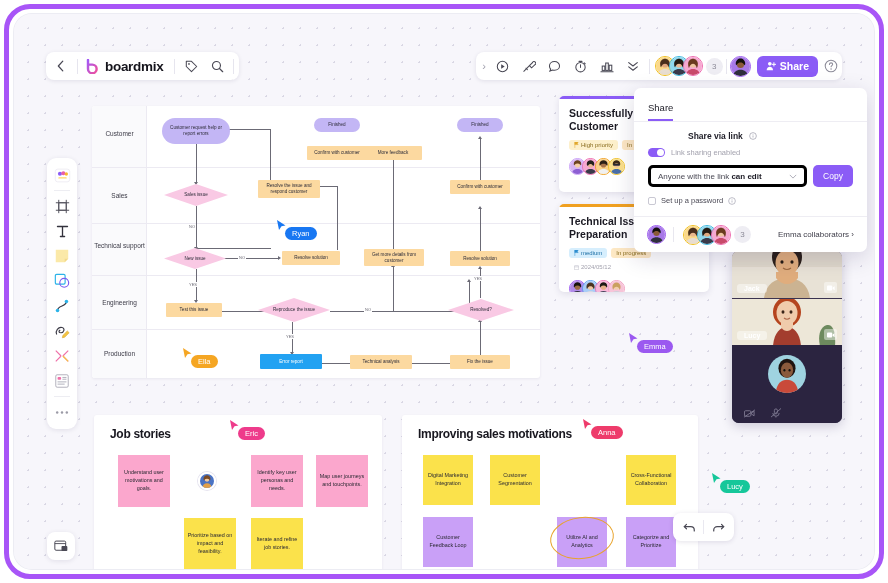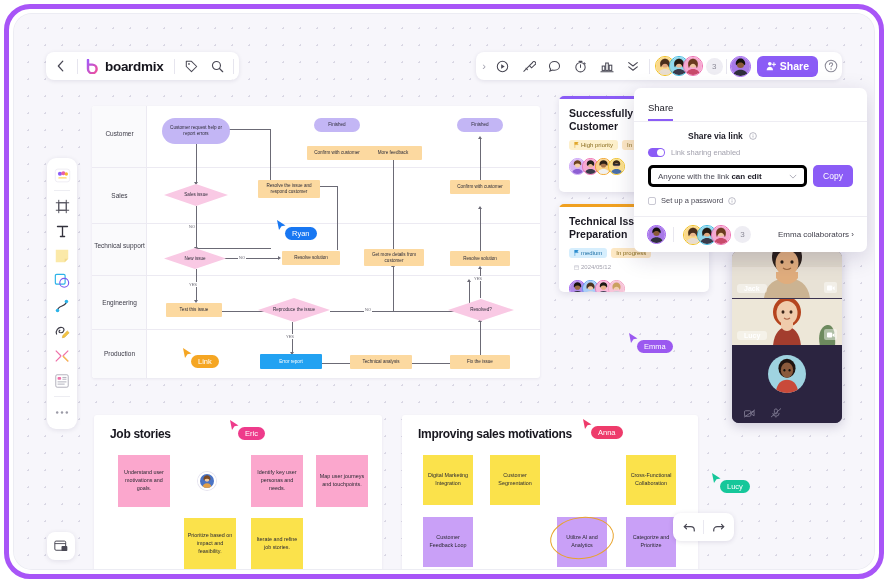--- a/index.html
+++ b/index.html
@@ -502,21 +502,21 @@
     <div class="cursor" style="left:262px;top:205px;">
       <svg class="ptr" width="11" height="13" viewBox="0 0 11 13">
           <path d="M1 1l8.5 5.5-4 .8L3 11z" fill="#1877f2"></path>
         </svg>
       <span class="tag" style="background:#1877f2;">Ryan</span>
     </div>
     <div class="cursor" style="left:168px;top:333px;">
       <svg class="ptr" width="11" height="13" viewBox="0 0 11 13">
           <path d="M1 1l8.5 5.5-4 .8L3 11z" fill="#f5a623"></path>
         </svg>
-      <span class="tag" style="background:#f5a623;">Link</span>
+      <span class="tag" style="background:#f5a623;">Ella</span>
     </div>
     <div class="cursor" style="left:215px;top:405px;">
       <svg class="ptr" width="11" height="13" viewBox="0 0 11 13">
           <path d="M1 1l8.5 5.5-4 .8L3 11z" fill="#ee3b8b"></path>
         </svg>
       <span class="tag" style="background:#ee3b8b;">Eric</span>
     </div>
     <div class="cursor" style="left:568px;top:404px;">
       <svg class="ptr" width="11" height="13" viewBox="0 0 11 13">
           <path d="M1 1l8.5 5.5-4 .8L3 11z" fill="#ee3b6b"></path>

